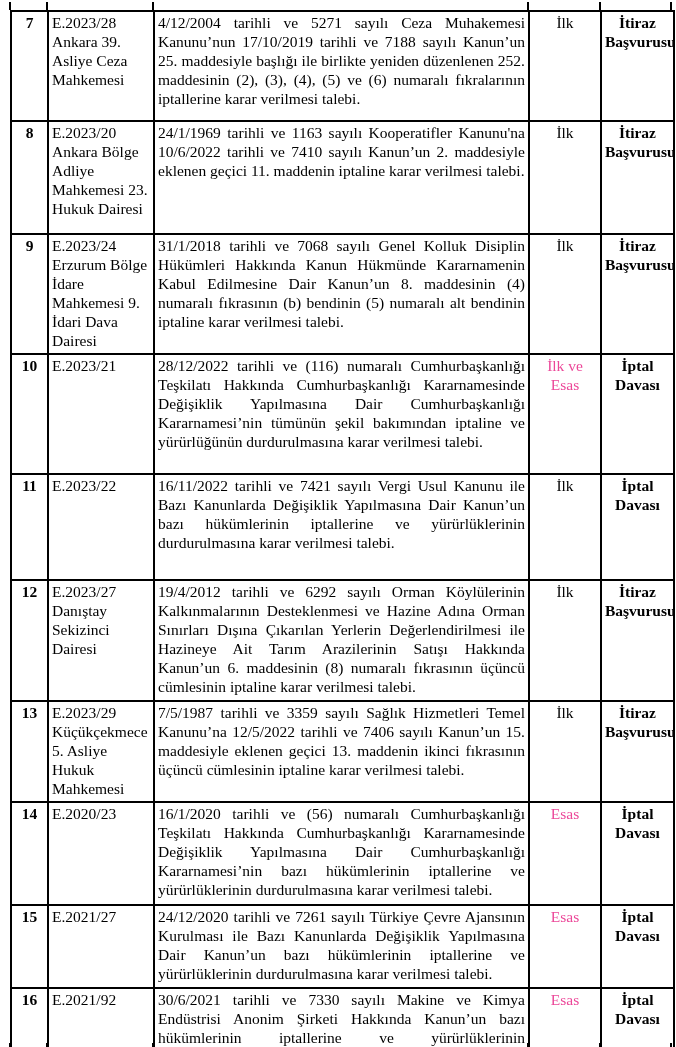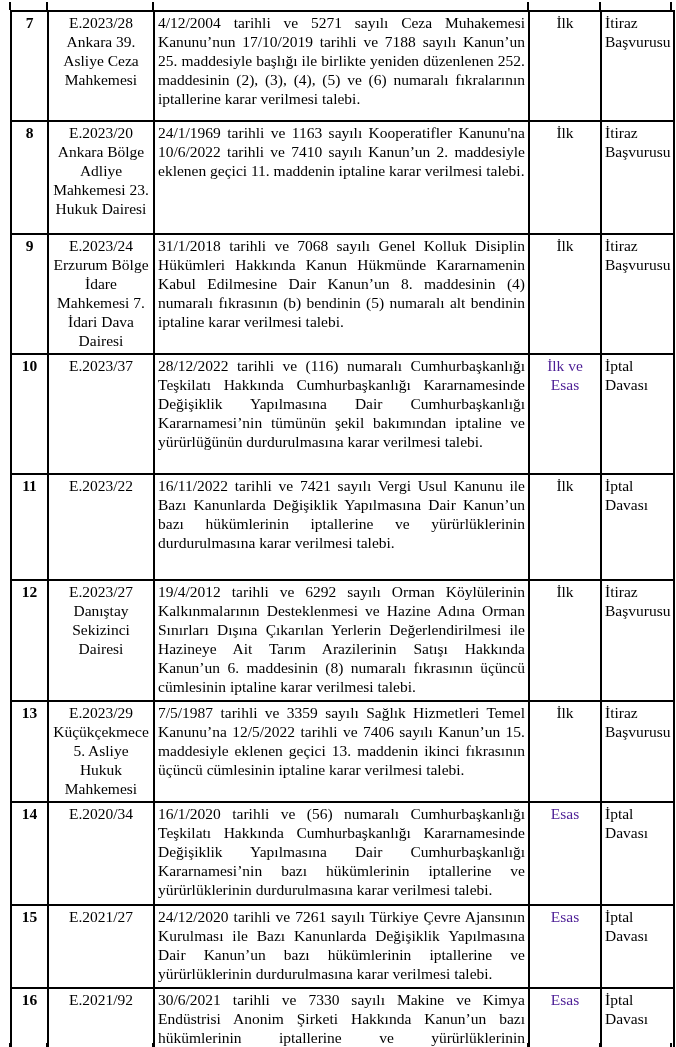--- a/index.html
+++ b/index.html
@@ -19,25 +19,25 @@
   }
   table.case-table td{
     border:2px solid #000000;
     vertical-align:top;
     font-size:15.5px;
     line-height:1.22;
     padding:2px 3px 3px 3px;
     overflow:hidden;
   }
   td.num{font-weight:bold;text-align:center;padding-top:3px;}
-  td.case{text-align:center;padding-left:2px;padding-right:2px;}
+  td.case{padding-left:2px;padding-right:2px;}
   td.desc{text-align:justify;text-justify:inter-word;padding-left:5px;padding-right:4px;}
   td.stage{text-align:center;padding-top:3px;}
-  td.type{text-align:left;padding-top:3px;padding-left:1px;padding-right:1px;}
-  .red{color:#4c1d95;}
+  td.type{text-align:center;padding-top:3px;padding-left:1px;padding-right:1px;font-weight:bold;}
+  .red{color:#ec4899;}
   
   .stub{position:absolute;width:2px;background:#000000;}
   .stub.top{top:2px;height:8px;}
   .stub.bottom{height:10px;}
 </style>
 </head>
 <body>
 
 <div class="page">
 
@@ -67,30 +67,30 @@
         <div>Ankara Bölge Adliye Mahkemesi 23. Hukuk Dairesi</div>
       </td>
       <td class="desc">24/1/1969 tarihli ve 1163 sayılı Kooperatifler Kanunu'na 10/6/2022 tarihli ve 7410 sayılı Kanun’un 2. maddesiyle eklenen geçici 11. maddenin iptaline karar verilmesi talebi.</td>
       <td class="stage">İlk</td>
       <td class="type">İtiraz Başvurusu</td>
     </tr>
         <tr style="height: 115px;">
       <td class="num">9</td>
       <td class="case">
         <div>E.2023/24</div>
-        <div>Erzurum Bölge İdare Mahkemesi 7. İdari Dava Dairesi</div>
+        <div>Erzurum Bölge İdare Mahkemesi 9. İdari Dava Dairesi</div>
       </td>
       <td class="desc">31/1/2018 tarihli ve 7068 sayılı Genel Kolluk Disiplin Hükümleri Hakkında Kanun Hükmünde Kararnamenin Kabul Edilmesine Dair Kanun’un 8. maddesinin (4) numaralı fıkrasının (b) bendinin (5) numaralı alt bendinin iptaline karar verilmesi talebi.</td>
       <td class="stage">İlk</td>
       <td class="type">İtiraz Başvurusu</td>
     </tr>
         <tr style="height: 120px;">
       <td class="num">10</td>
       <td class="case">
-        <div>E.2023/37</div>
+        <div>E.2023/21</div>
         <div></div>
       </td>
       <td class="desc">28/12/2022 tarihli ve (116) numaralı Cumhurbaşkanlığı Teşkilatı Hakkında Cumhurbaşkanlığı Kararnamesinde Değişiklik Yapılmasına Dair Cumhurbaşkanlığı Kararnamesi’nin tümünün şekil bakımından iptaline ve yürürlüğünün durdurulmasına karar verilmesi talebi.</td>
       <td class="stage red">İlk ve Esas</td>
       <td class="type">İptal Davası</td>
     </tr>
         <tr style="height: 106px;">
       <td class="num">11</td>
       <td class="case">
         <div>E.2023/22</div>
@@ -116,21 +116,21 @@
         <div>E.2023/29</div>
         <div>Küçükçekmece 5. Asliye Hukuk Mahkemesi</div>
       </td>
       <td class="desc">7/5/1987 tarihli ve 3359 sayılı Sağlık Hizmetleri Temel Kanunu’na 12/5/2022 tarihli ve 7406 sayılı Kanun’un 15. maddesiyle eklenen geçici 13. maddenin ikinci fıkrasının üçüncü cümlesinin iptaline karar verilmesi talebi.</td>
       <td class="stage">İlk</td>
       <td class="type">İtiraz Başvurusu</td>
     </tr>
         <tr style="height: 103px;">
       <td class="num">14</td>
       <td class="case">
-        <div>E.2020/34</div>
+        <div>E.2020/23</div>
         <div></div>
       </td>
       <td class="desc">16/1/2020 tarihli ve (56) numaralı Cumhurbaşkanlığı Teşkilatı Hakkında Cumhurbaşkanlığı Kararnamesinde Değişiklik Yapılmasına Dair Cumhurbaşkanlığı Kararnamesi’nin bazı hükümlerinin iptallerine ve yürürlüklerinin durdurulmasına karar verilmesi talebi.</td>
       <td class="stage red">Esas</td>
       <td class="type">İptal Davası</td>
     </tr>
         <tr style="height: 80px;">
       <td class="num">15</td>
       <td class="case">
         <div>E.2021/27</div>

